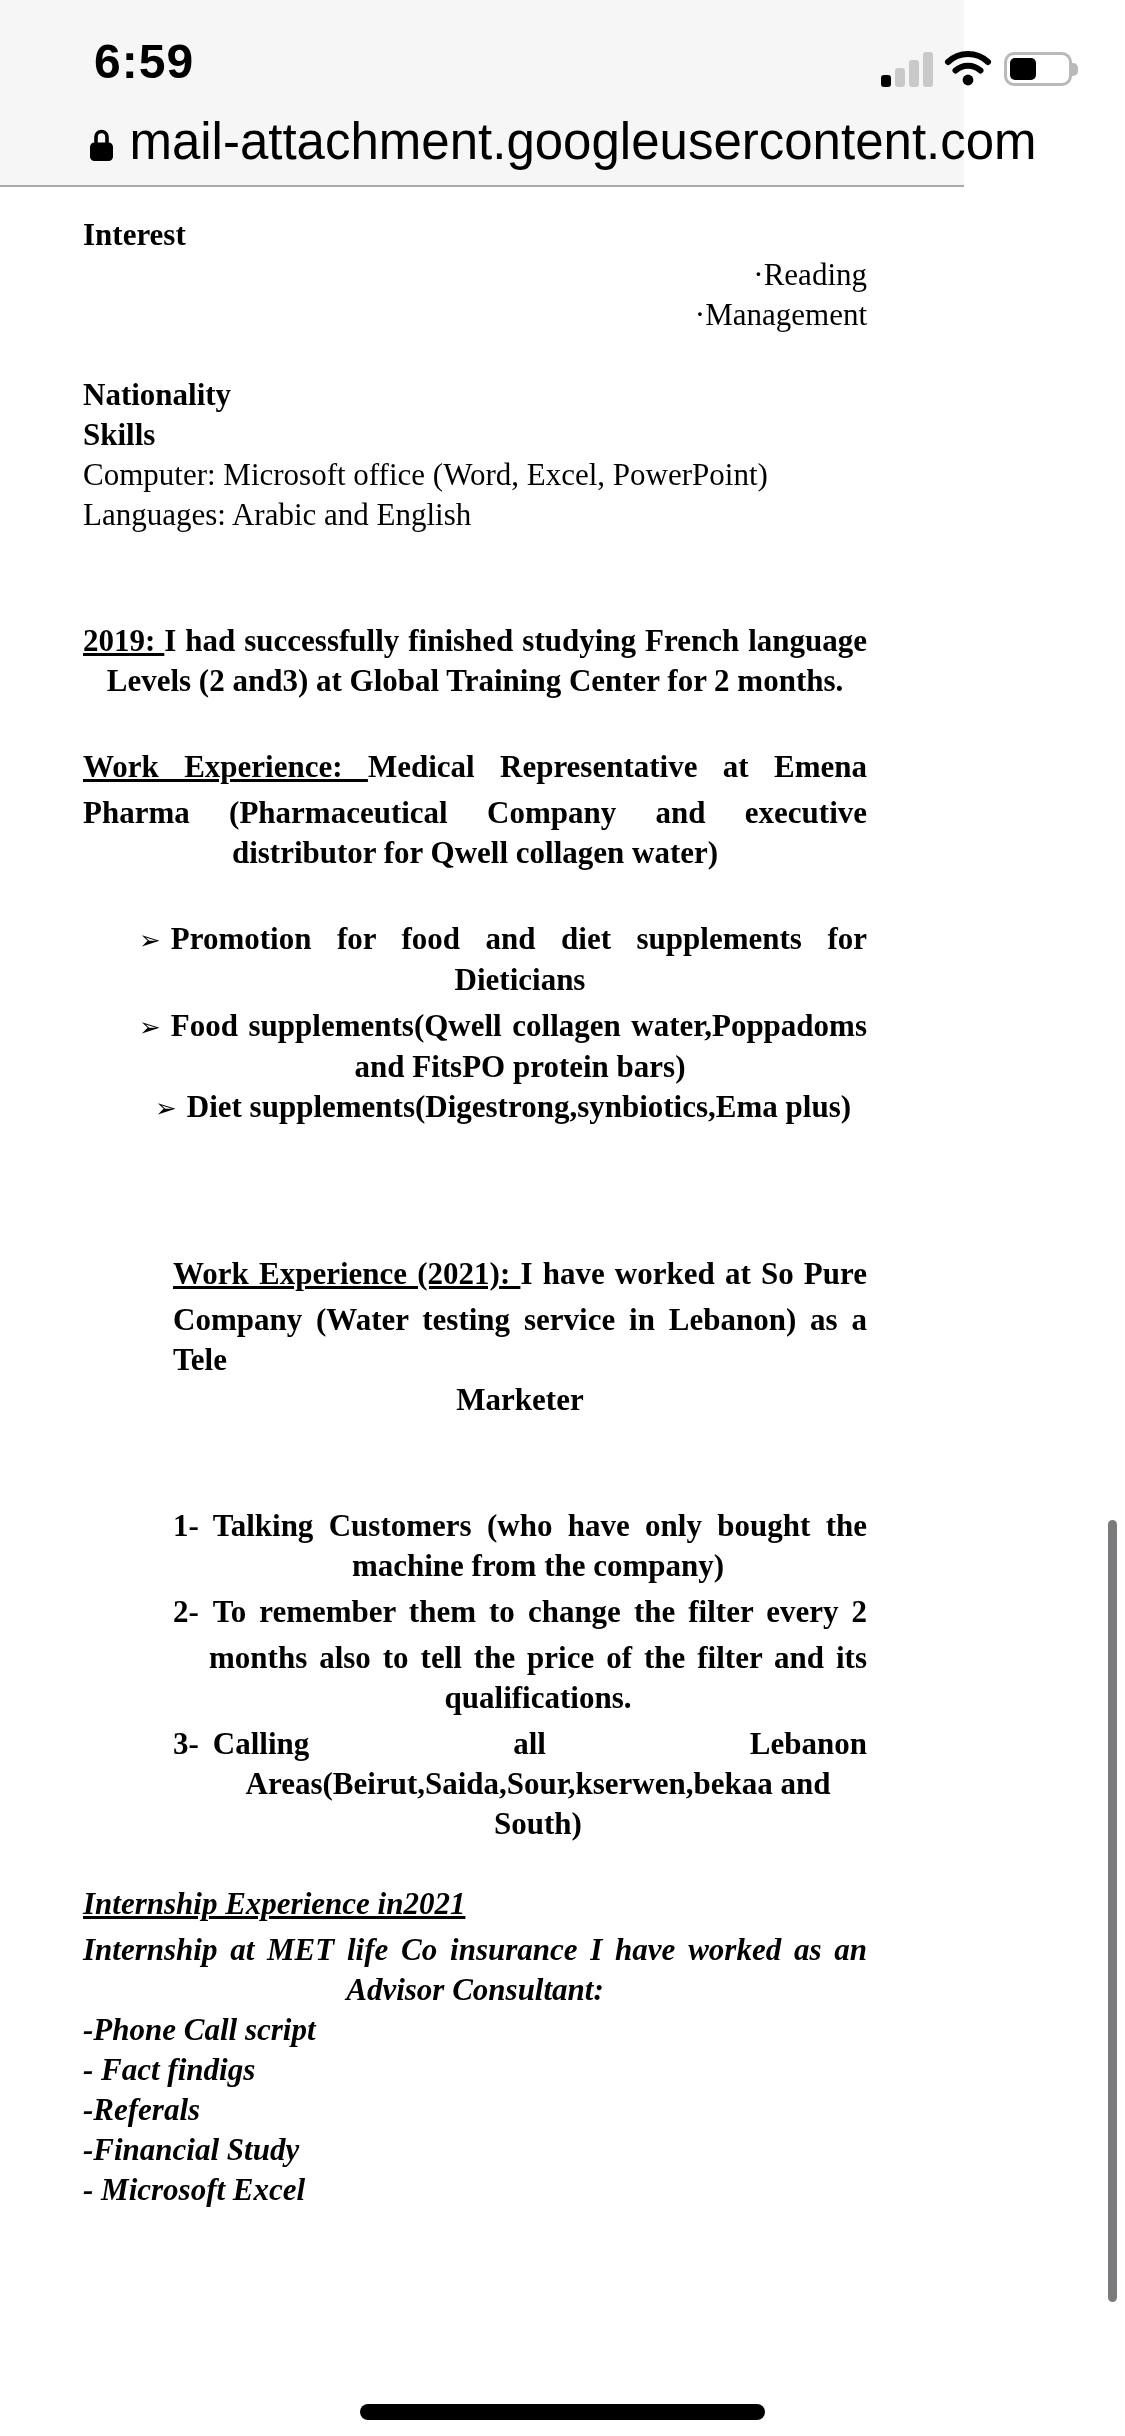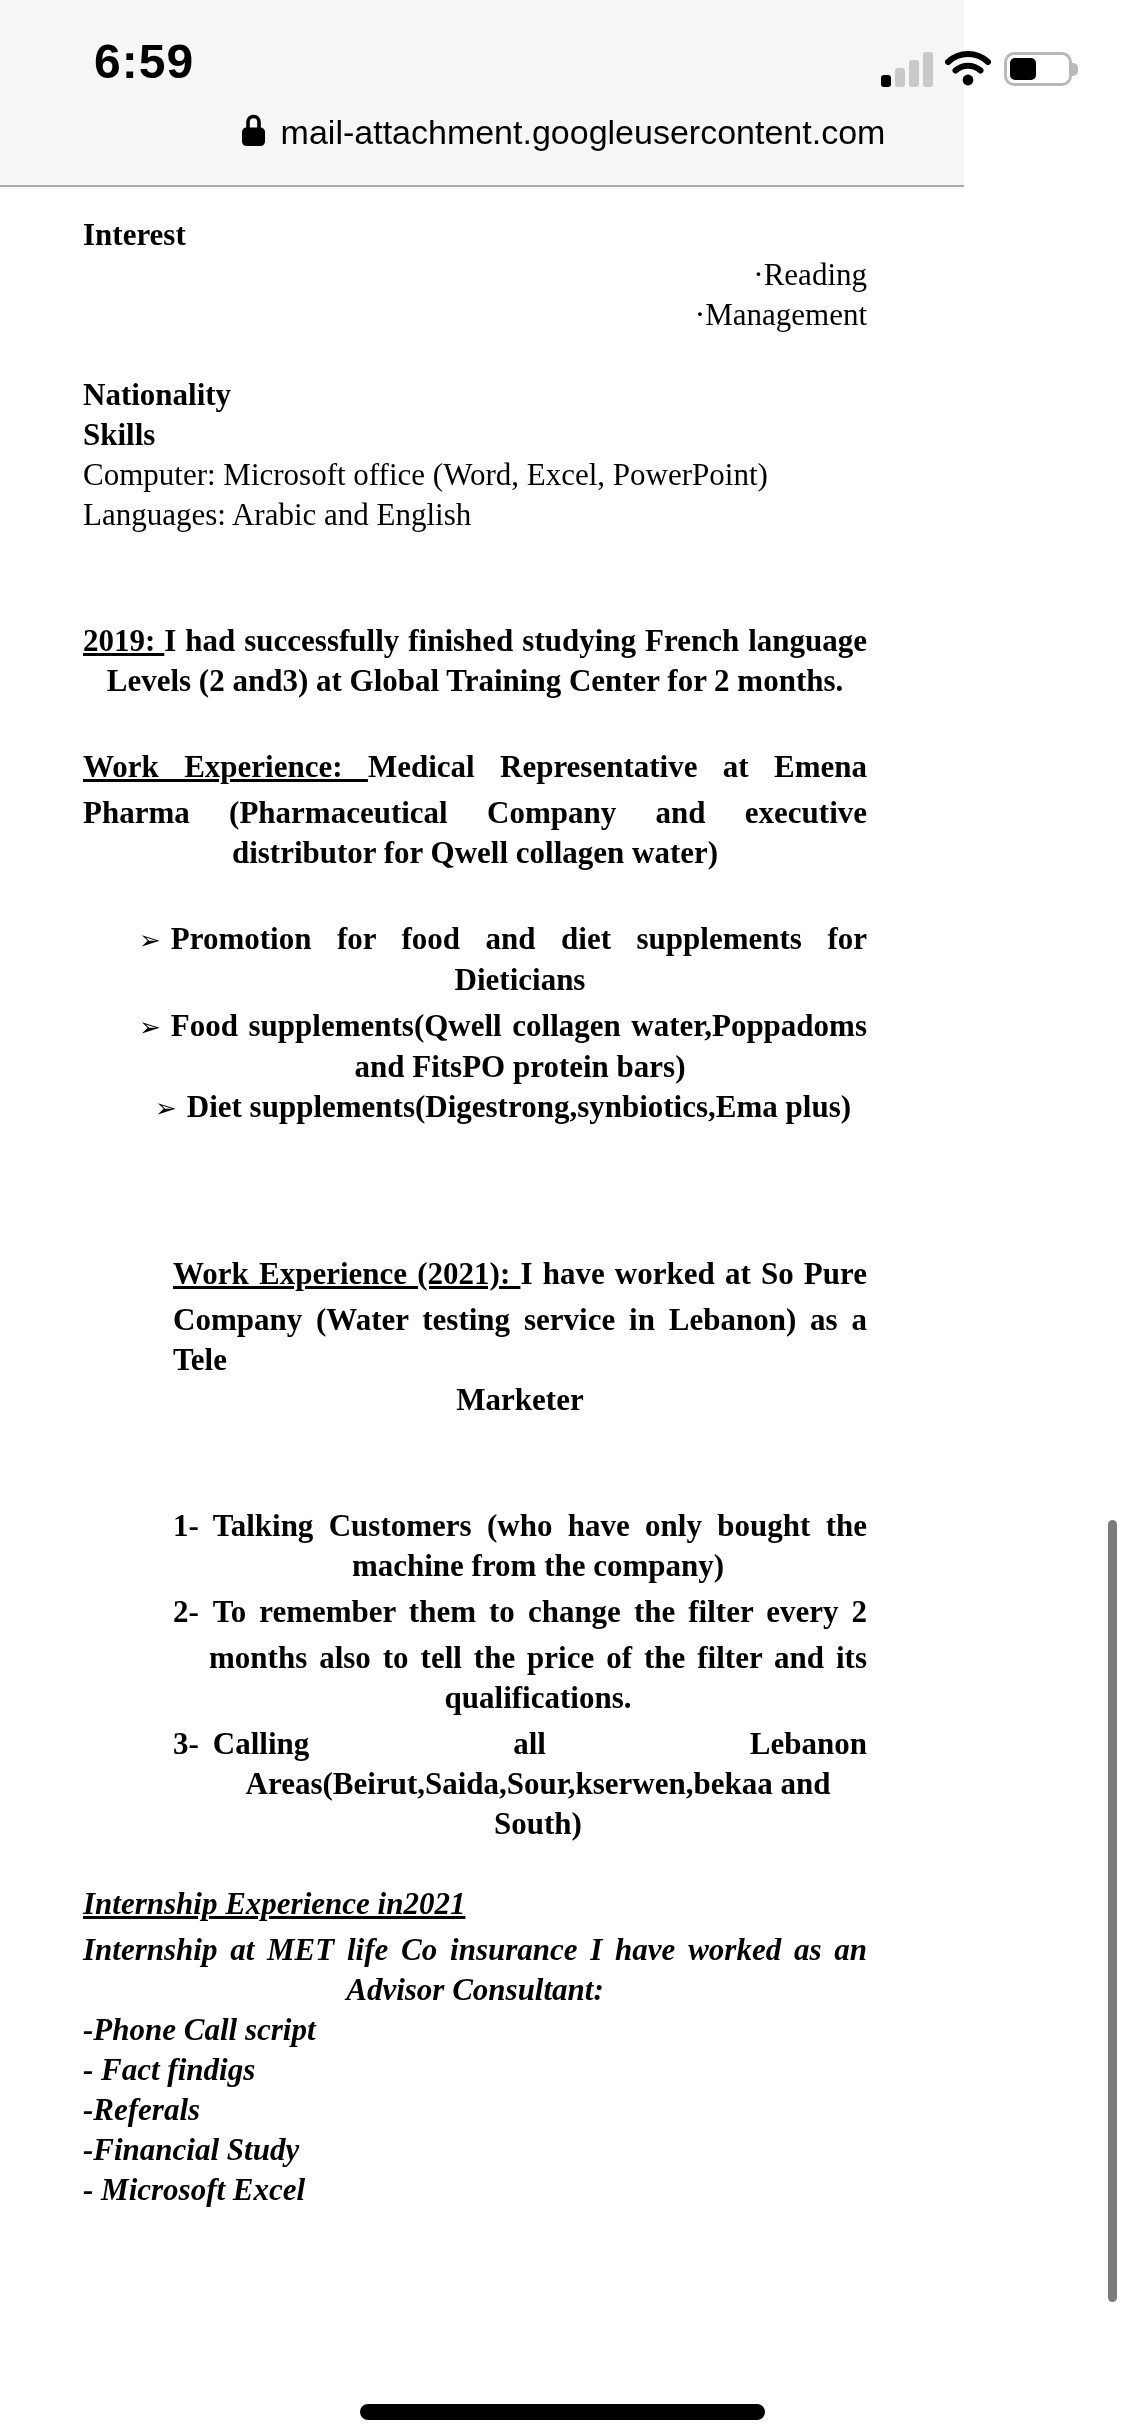--- a/index.html
+++ b/index.html
@@ -15,21 +15,21 @@
   .signal i{display:block;width:10px;border-radius:3px;background:#c9c9c9;}
   .signal i.on{background:#000;}
   .s1{height:12px}.s2{height:19px}.s3{height:27px}.s4{height:35px}
   .wifi{position:absolute;left:944px;top:50px;}
   .battery{position:absolute;left:1004px;top:52px;width:68px;height:34px;box-sizing:border-box;
            border:3px solid #b9b9b9;border-radius:10px;}
   .battery .fill{position:absolute;left:3px;top:3px;width:26px;height:22px;background:#000;border-radius:5px;}
   .battery .tip{position:absolute;right:-9px;top:8px;width:6px;height:13px;background:#b9b9b9;
                 border-radius:0 5px 5px 0;}
   .urlrow{position:absolute;left:0;top:112px;width:1125px;text-align:center;
-          font-family:"Liberation Sans",sans-serif;font-size:34px;color:#000;}
+          font-family:"Liberation Sans",sans-serif;font-size:51px;color:#000;}
   .urlrow .lock{display:inline-block;vertical-align:-4px;margin-right:14px;}
 
   
   .content{position:absolute;left:6px;top:189px;width:994px;box-sizing:border-box;
            padding:26px 133px 0 77px;font-size:31px;line-height:40px;}
   .b{font-weight:700;}
   .u{text-decoration:underline;}
   .jl{text-align:justify;text-align-last:justify;margin-top:6px;}
   .ll{text-align:center;}
   .sp40{height:40px}.sp80{height:80px}.sp120{height:120px}.sp255{height:255px}

